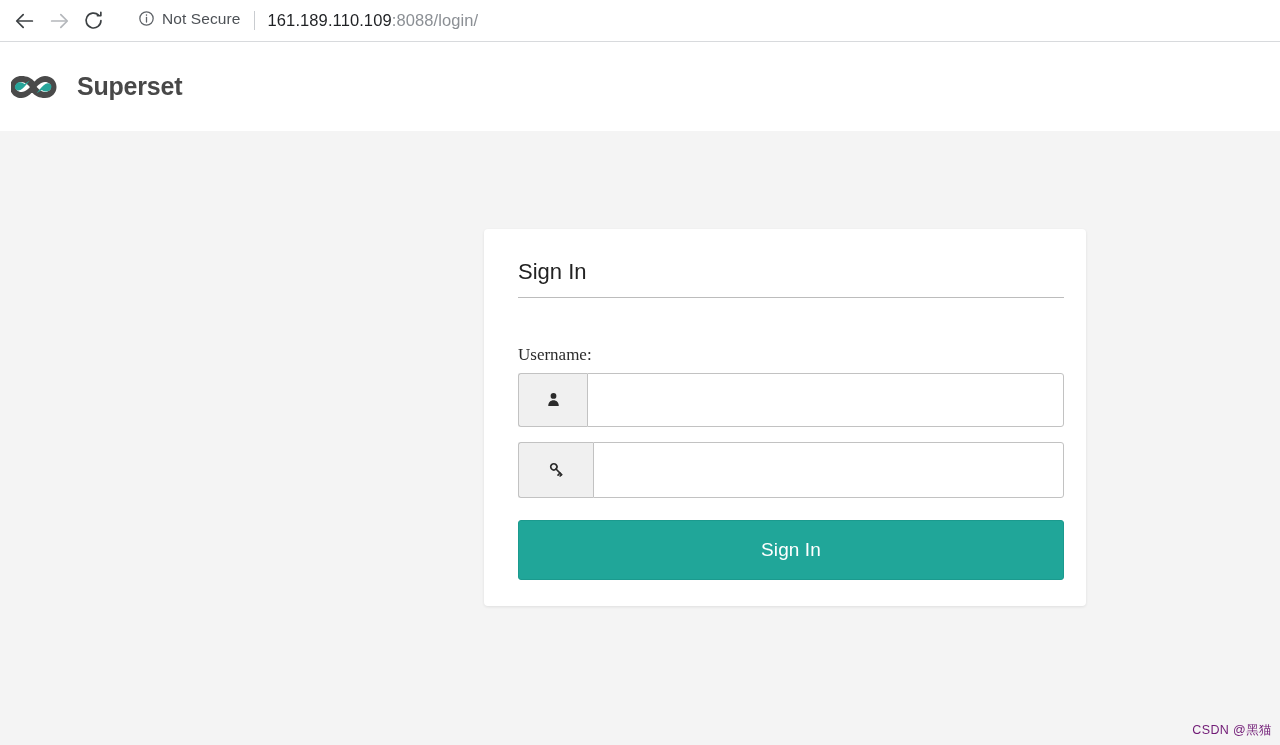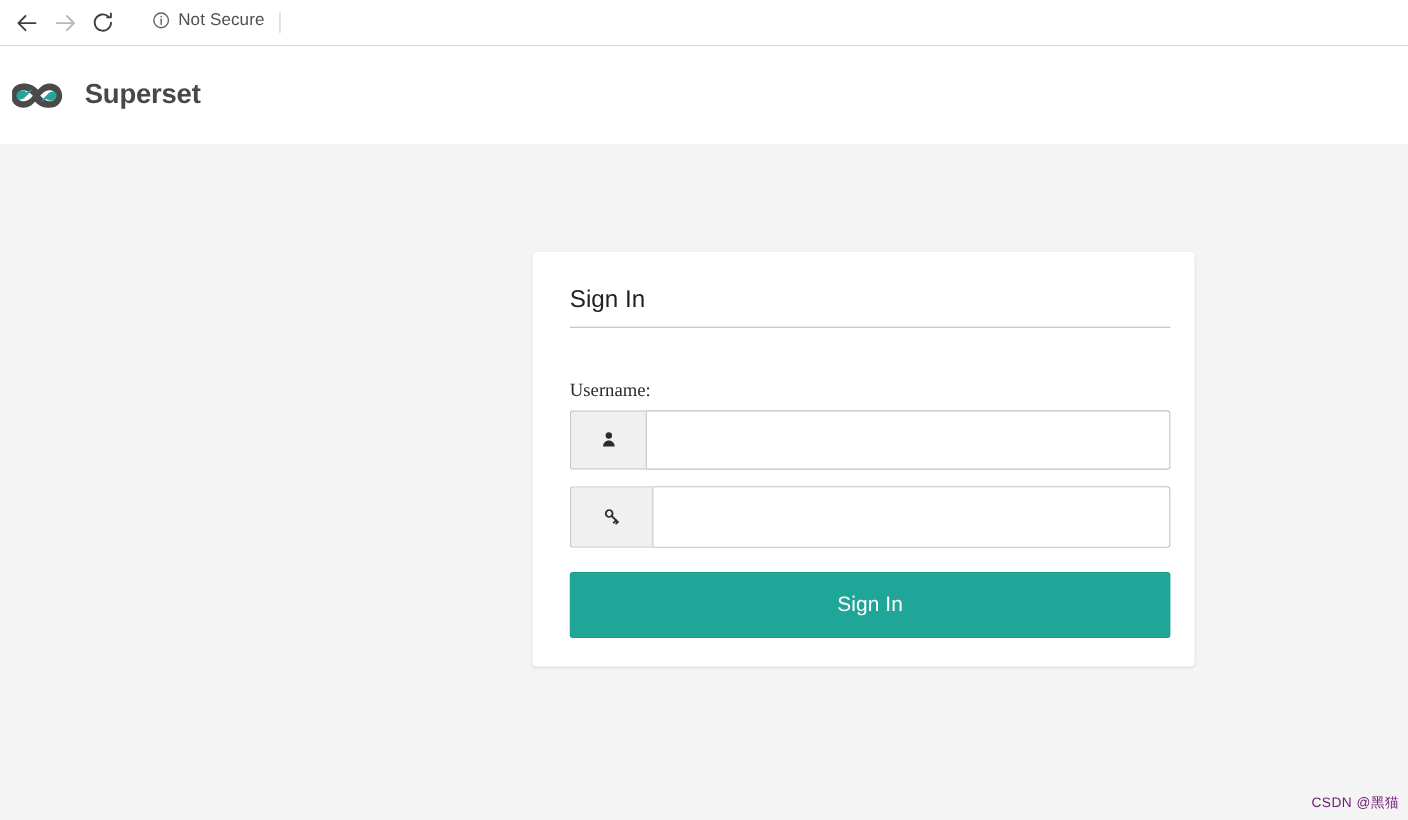--- a/index.html
+++ b/index.html
@@ -243,20 +243,23 @@
       <span>
         <svg width="17" height="17" viewBox="0 0 24 24" fill="none" stroke="#5f6368" stroke-width="1.8">
           <circle cx="12" cy="12" r="9.4"></circle>
           <line x1="12" y1="10.6" x2="12" y2="17" stroke-linecap="round"></line>
           <circle cx="12" cy="7.2" r="1.1" fill="#5f6368" stroke="none"></circle>
         </svg>
       </span>
       <span class="security-text">Not Secure</span>
     </div>
     <div class="omnibox-sep"></div>
+    <div class="url-text">
+      <span class="url-host">161.189.110.109</span><span class="url-rest">:8088/login/</span>
+    </div>
   </div>
 </div>
 
 <div class="app-navbar">
   <a class="brand">
     <span class="brand-logo">
       <svg width="54" height="34" viewBox="0 0 54 34">
         <g transform="translate(-6,0)">
           <path d="M16.5 6 C9.6 6 5 11 5 17 C5 23 9.6 28 16.5 28 C22 28 25.5 24.2 29 20 C32.5 15.8 35.5 12 40 12 C43.6 12 46 14.4 46 17 C46 19.6 43.6 22 40 22 C36.6 22 34 19.8 31 16.3 L26.2 21.5 C30 26 34.2 28 40 28 C47 28 51.5 23 51.5 17 C51.5 11 47 6 40 6 C34.5 6 31 9.8 27.5 14 C24 18.2 21 22 16.5 22 C12.9 22 10.5 19.6 10.5 17 C10.5 14.4 12.9 12 16.5 12 C19.9 12 22.5 14.2 25.5 17.7 L30.3 12.5 C26.5 8 22.3 6 16.5 6 Z" fill="#4a4a4a"></path>
           <path d="M27.5 14 C24 18.2 21 22 16.5 22 C12.9 22 10.5 19.6 10.5 17 C10.5 14.4 12.9 12 16.5 12 C19.9 12 22.5 14.2 25.5 17.7 L30.3 12.5 C29.4 11.4 28.5 10.4 27.5 9.5 Z" fill="#27a59a" opacity="0"></path>

